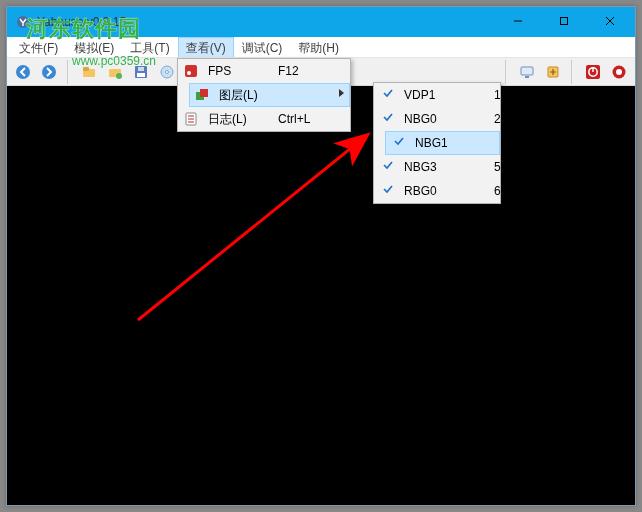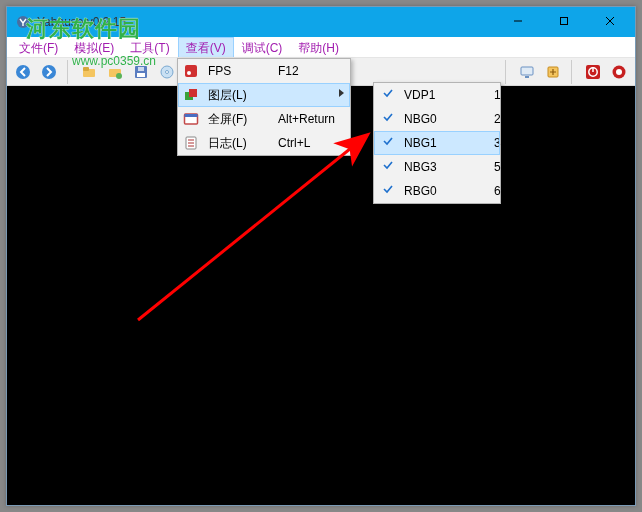--- a/index.html
+++ b/index.html
@@ -42,21 +42,21 @@
     height: 21px;
     display:flex;
     align-items:stretch;
     background:#fff;
     border-bottom: 1px solid #e5e5e5;
     padding-left:4px;
   }
   .menubar .menu-item {
     padding:3px 8px 0 8px;
     line-height:16px;
-    color:#a21caf;
+    color:#404040;
   }
   .menubar .menu-item.open {
     background:#cce8ff;
     border:1px solid #99d1ff;
     border-bottom:none;
     padding:2px 7px 12px 7px;
   }
 
   .toolbar {
     height: 28px;
@@ -96,20 +96,21 @@
     align-items:center;
     padding:0 22px 0 30px;
     position:relative;
     color:#000;
     white-space:nowrap;
   }
   .popup-row.highlight {
     background:#cce8ff;
     outline:1px solid #99d1ff;
     outline-offset:-1px;
+    margin-left:11px;
   }
   .popup-row .icon-slot {
     position:absolute; left:4px; top:3px; width:18px; height:18px;
     display:flex; align-items:center; justify-content:center;
   }
   .popup-row .check {
     position:absolute; left:8px; top:4px; width:14px; height:14px;
     color:#1e70cd;
   }
   .popup-row .label { flex:1; min-width:70px; }
@@ -280,30 +281,20 @@
             <rect x="2" y="5" width="8" height="8" fill="#3aa23a"></rect>
             <rect x="6" y="2" width="8" height="8" fill="#d03030"></rect>
           </svg>
         </span>
       <span class="label">图层(L)</span>
       <span class="submenu-arrow"></span>
     </div>
     <div class="popup-row">
       <span class="icon-slot">
           <svg width="16" height="16" viewBox="0 0 16 16">
-            <rect x="1.5" y="3" width="13" height="10" rx="1" fill="#fff" stroke="#c34a4a" stroke-width="1.5"></rect>
-            <rect x="1.5" y="3" width="13" height="3" fill="#4a6ec3"></rect>
-          </svg>
-        </span>
-      <span class="label">全屏(F)</span>
-      <span class="accel">Alt+Return</span>
-    </div>
-    <div class="popup-row">
-      <span class="icon-slot">
-          <svg width="16" height="16" viewBox="0 0 16 16">
             <rect x="3" y="2" width="10" height="12" rx="1" fill="#fff" stroke="#888"></rect>
             <line x1="5" y1="5" x2="11" y2="5" stroke="#a33"></line>
             <line x1="5" y1="8" x2="11" y2="8" stroke="#a33"></line>
             <line x1="5" y1="11" x2="11" y2="11" stroke="#a33"></line>
           </svg>
         </span>
       <span class="label">日志(L)</span>
       <span class="accel">Ctrl+L</span>
     </div>
   </div>

